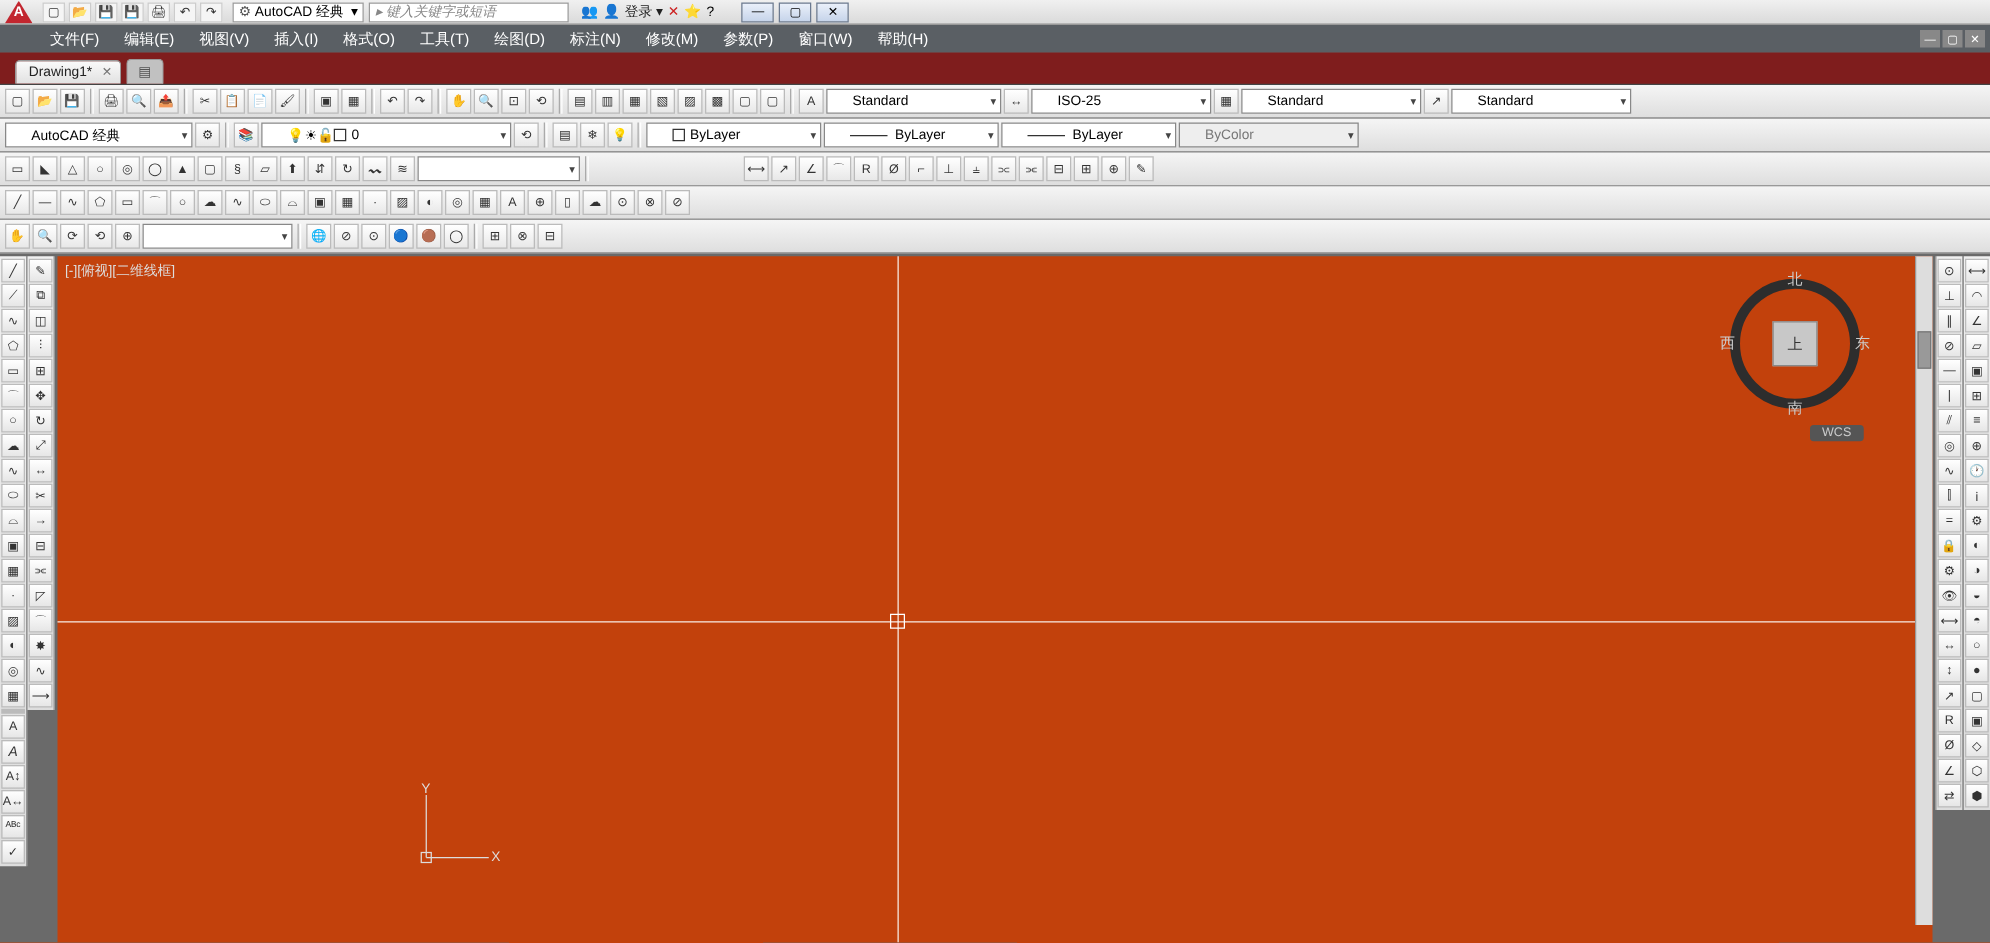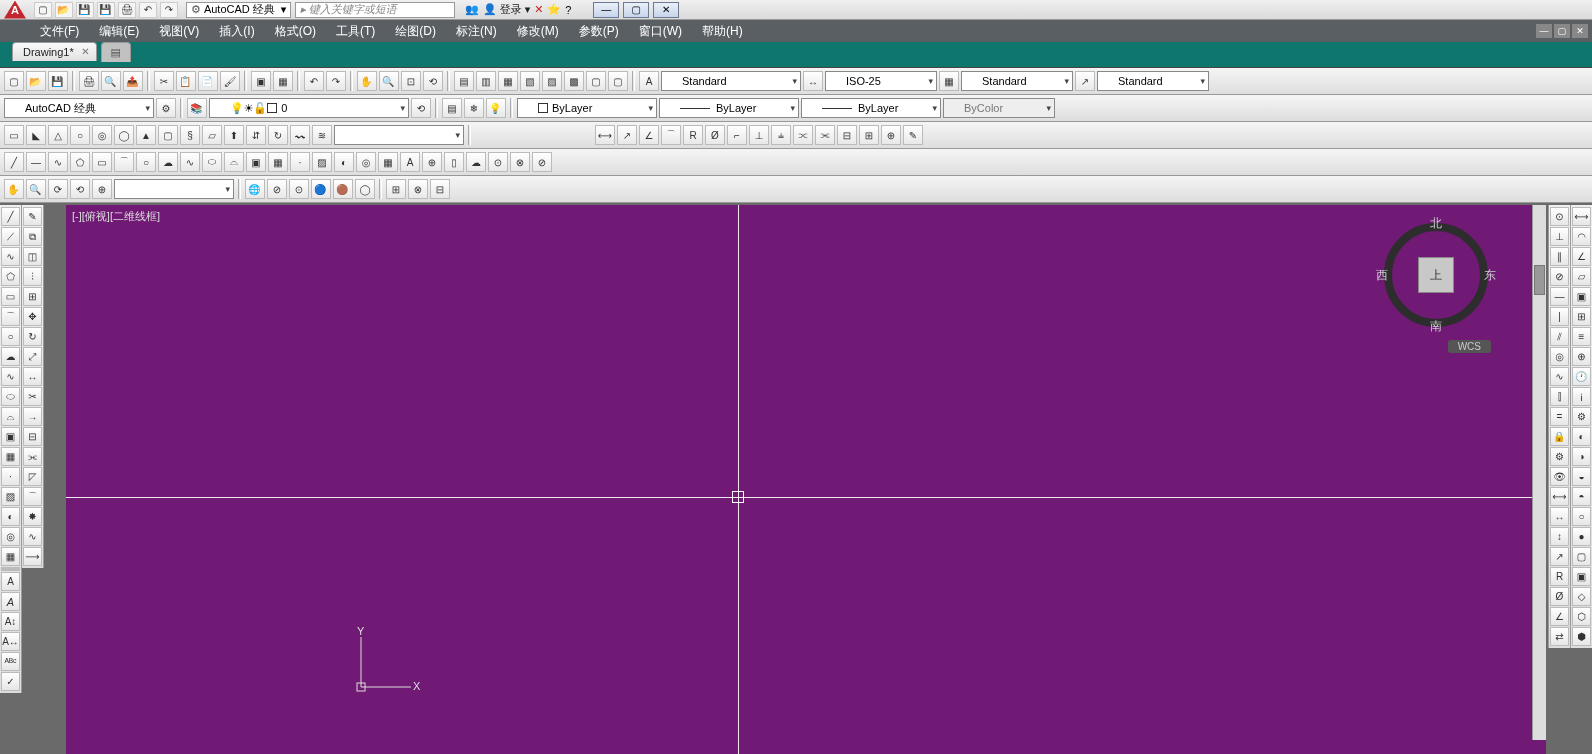--- a/index.html
+++ b/index.html
@@ -18,45 +18,45 @@
 .login-btn { display:flex; align-items:center; gap:3px; color:#222; font-size:11px; }
 .winbtn { width:26px; height:16px; border:1px solid #6b7a90; background:linear-gradient(#eaf0fa,#c6d4ea); display:flex; align-items:center; justify-content:center; font-size:10px; }
 
 
 .menubar { height:22px; background:#5a5f64; display:flex; align-items:center; padding-left:30px; }
 .menubar .menu { color:#fff; padding:3px 10px; font-size:12px; cursor:pointer; }
 .menubar-right { margin-left:auto; padding-right:4px; display:flex; gap:2px; }
 .menubar-right .mb { width:16px; height:14px; background:#888; color:#fff; font-size:9px; display:flex; align-items:center; justify-content:center; }
 
 
-.doctabs { height:26px; background:#0f766e; display:flex; align-items:flex-start; padding-left:12px; border-bottom:1px solid #444; }
+.doctabs { height:26px; background:#7f1d1d; display:flex; align-items:flex-end; padding-left:12px; border-bottom:1px solid #444; }
 .doctab { background:linear-gradient(#fafafa,#e1e1e1); border:1px solid #999; border-bottom:none; border-radius:4px 4px 0 0; padding:3px 22px 3px 10px; font-size:11px; color:#222; position:relative; }
 .doctab .x { position:absolute; right:6px; top:3px; color:#777; font-size:10px; }
 .plus-tab { width:30px; height:20px; background:#c1c1c1; border:1px solid #999; border-bottom:none; border-radius:4px 4px 0 0; margin-left:4px; display:flex; align-items:center; justify-content:center; color:#555; }
 
 
 .toolrow { height:27px; background:linear-gradient(#f5f5f5,#dedede); border-bottom:1px solid #999; display:flex; align-items:center; padding:0 4px; gap:2px; }
 .tb-btn { width:20px; height:20px; border:1px solid #bbb; background:linear-gradient(#fff,#e8e8e8); display:flex; align-items:center; justify-content:center; font-size:10px; color:#333; cursor:pointer; }
 .tb-sel { height:20px; background:#fff; border:1px solid #888; display:flex; align-items:center; padding:0 20px; font-size:11px; position:relative; }
 .tb-sel::after { content:"▾"; position:absolute; right:3px; font-size:9px; color:#444; }
 .sep { width:3px; height:20px; border-left:1px solid #aaa; border-right:1px solid #fff; margin:0 2px; }
 .tb-sel.wide { width:140px; }
-.tb-sel.med { width:112px; }
+.tb-sel.med { width:144px; }
 .layer-box { width:200px; }
 .swatch { width:10px; height:10px; border:1px solid #333; background:#fff; display:inline-block; margin-right:4px; }
 
 
 .left-tools { position:absolute; left:0; top:205px; width:22px; display:flex; flex-direction:column; gap:1px; background:linear-gradient(#f0f0f0,#ddd); border-right:1px solid #999; padding:2px 1px; }
 .left-tools2 { position:absolute; left:22px; top:205px; width:22px; display:flex; flex-direction:column; gap:1px; background:linear-gradient(#f0f0f0,#ddd); border-right:1px solid #999; padding:2px 1px; }
 .right-tools { position:absolute; right:22px; top:205px; width:22px; display:flex; flex-direction:column; gap:1px; background:linear-gradient(#f0f0f0,#ddd); border-left:1px solid #999; padding:2px 1px; }
 .right-tools2 { position:absolute; right:0; top:205px; width:22px; display:flex; flex-direction:column; gap:1px; background:linear-gradient(#f0f0f0,#ddd); border-left:1px solid #999; padding:2px 1px; }
 .side-btn { width:19px; height:19px; border:1px solid #bbb; background:linear-gradient(#fff,#e6e6e6); display:flex; align-items:center; justify-content:center; font-size:10px; color:#333; cursor:pointer; }
 
 
-.canvas-wrap { position:absolute; left:46px; top:205px; right:46px; bottom:0; background:#701a75;margin-left:20px; }
+.canvas-wrap { position:absolute; left:46px; top:205px; right:46px; bottom:0; background:#c2410c; }
 .viewport-label { position:absolute; top:4px; left:6px; color:#ddd; font-size:11px; }
 .scrollbar-v { position:absolute; right:0; top:0; width:14px; bottom:14px; background:#ddd; border-left:1px solid #999; }
 .scrollbar-v .thumb { position:absolute; top:60px; left:1px; right:1px; height:30px; background:#999; border:1px solid #777; }
 .crosshair-v { position:absolute; top:0; bottom:0; left:672px; width:1px; background:#fff; opacity:.9; }
 .crosshair-h { position:absolute; left:0; right:14px; top:292px; height:1px; background:#fff; opacity:.9;}
 .pickbox { position:absolute; left:666px; top:286px; width:12px; height:12px; border:1px solid #fff; }
 .ucs { position:absolute; left:285px; bottom:55px; color:#ddd; font-size:11px; }
 .ucs svg { overflow:visible; }
 
 

